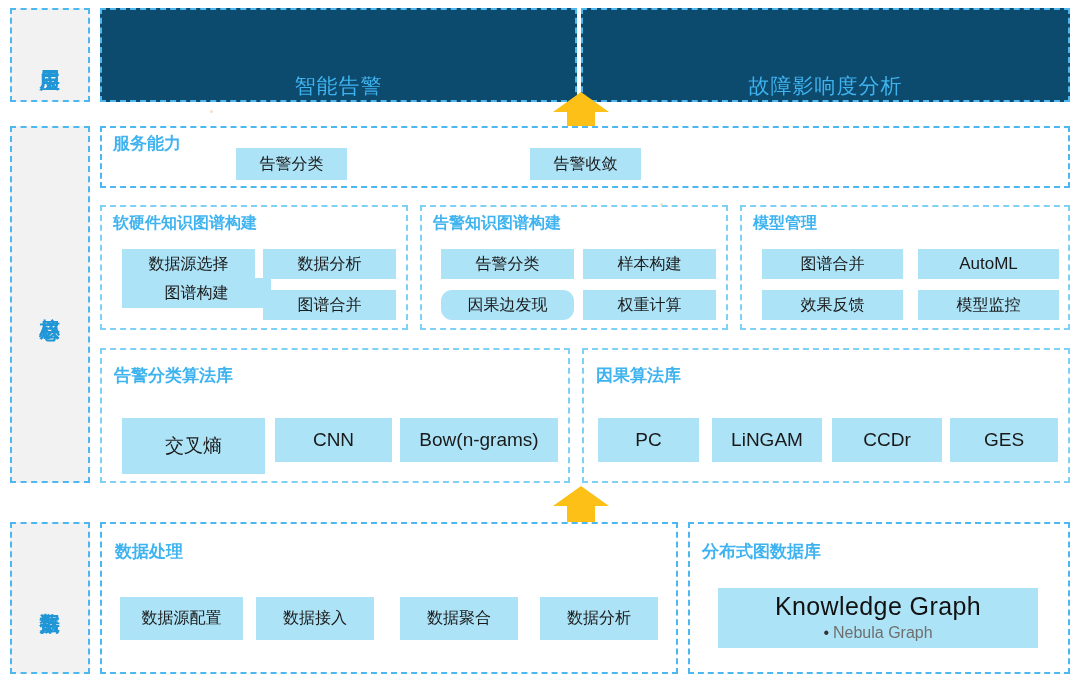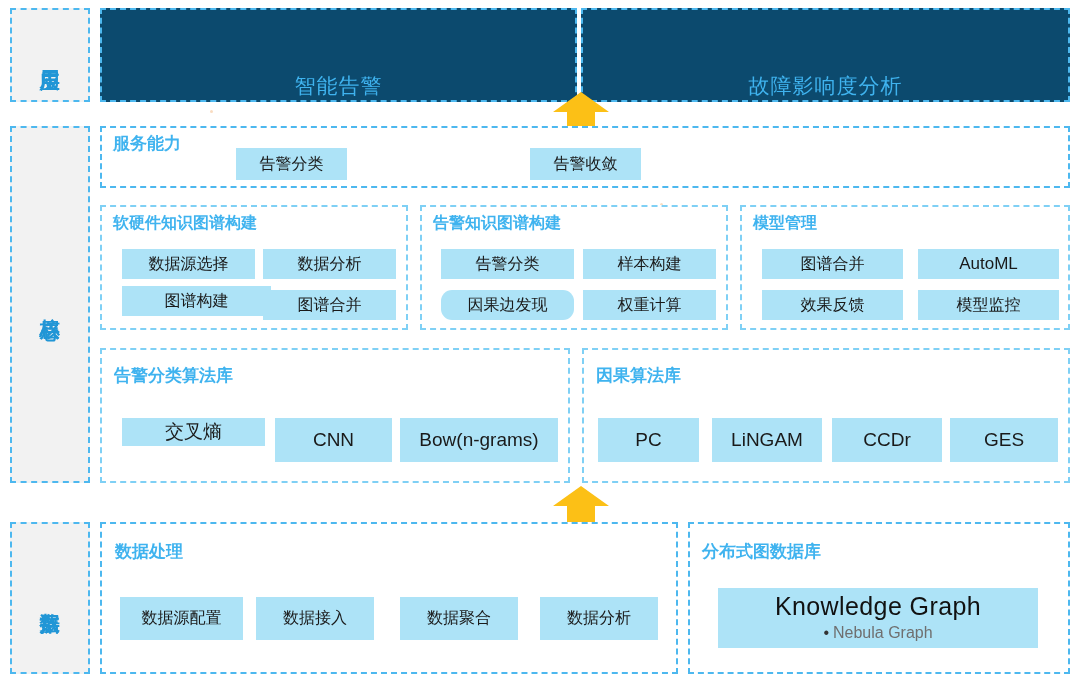--- a/index.html
+++ b/index.html
@@ -203,21 +203,21 @@
 
   <div class="dashed-inner" style="left:100px;top:205px;width:308px;height:125px;">
   </div>
   <div class="panel-title pt-16" style="left:113px;top:213px;">软硬件知识图谱构建</div>
   <div class="chip" style="left:122px;top:249px;width:133px;height:30px;">
     <span>数据源选择</span>
   </div>
   <div class="chip" style="left:263px;top:249px;width:133px;height:30px;">
     <span>数据分析</span>
   </div>
-  <div class="chip" style="left:122px;top:286px;width:149px;height:30px;font-family:Liberation Serif, serif;">
+  <div class="chip" style="left:122px;top:278px;width:149px;height:30px;font-family:Liberation Serif, serif;">
     <span>图谱构建</span>
   </div>
   <div class="chip" style="left:263px;top:290px;width:133px;height:30px;">
     <span>图谱合并</span>
   </div>
 
   <div class="dashed-inner" style="left:420px;top:205px;width:308px;height:125px;">
   </div>
   <div class="panel-title pt-16" style="left:433px;top:213px;">告警知识图谱构建</div>
   <div class="chip" style="left:441px;top:249px;width:133px;height:30px;">
@@ -245,21 +245,21 @@
   <div class="chip" style="left:918px;top:290px;width:141px;height:30px;">
     <span>模型监控</span>
   </div>
   <div class="chip" style="left:762px;top:290px;width:141px;height:30px;">
     <span>效果反馈</span>
   </div>
 
   <div class="dashed-inner" style="left:100px;top:348px;width:470px;height:135px;">
   </div>
   <div class="panel-title pt-17" style="left:114px;top:364px;">告警分类算法库</div>
-  <div class="chip chip-xl" style="left:122px;top:418px;width:143px;height:28px;">
+  <div class="chip chip-xl" style="left:122px;top:418px;width:143px;height:56px;">
     <span>交叉熵</span>
   </div>
   <div class="chip chip-xl" style="left:275px;top:418px;width:117px;height:44px;">
     <span>CNN</span>
   </div>
   <div class="chip chip-xl" style="left:400px;top:418px;width:158px;height:44px;">
     <span>Bow(n-grams)</span>
   </div>
 
   <div class="dashed-inner" style="left:582px;top:348px;width:488px;height:135px;">

